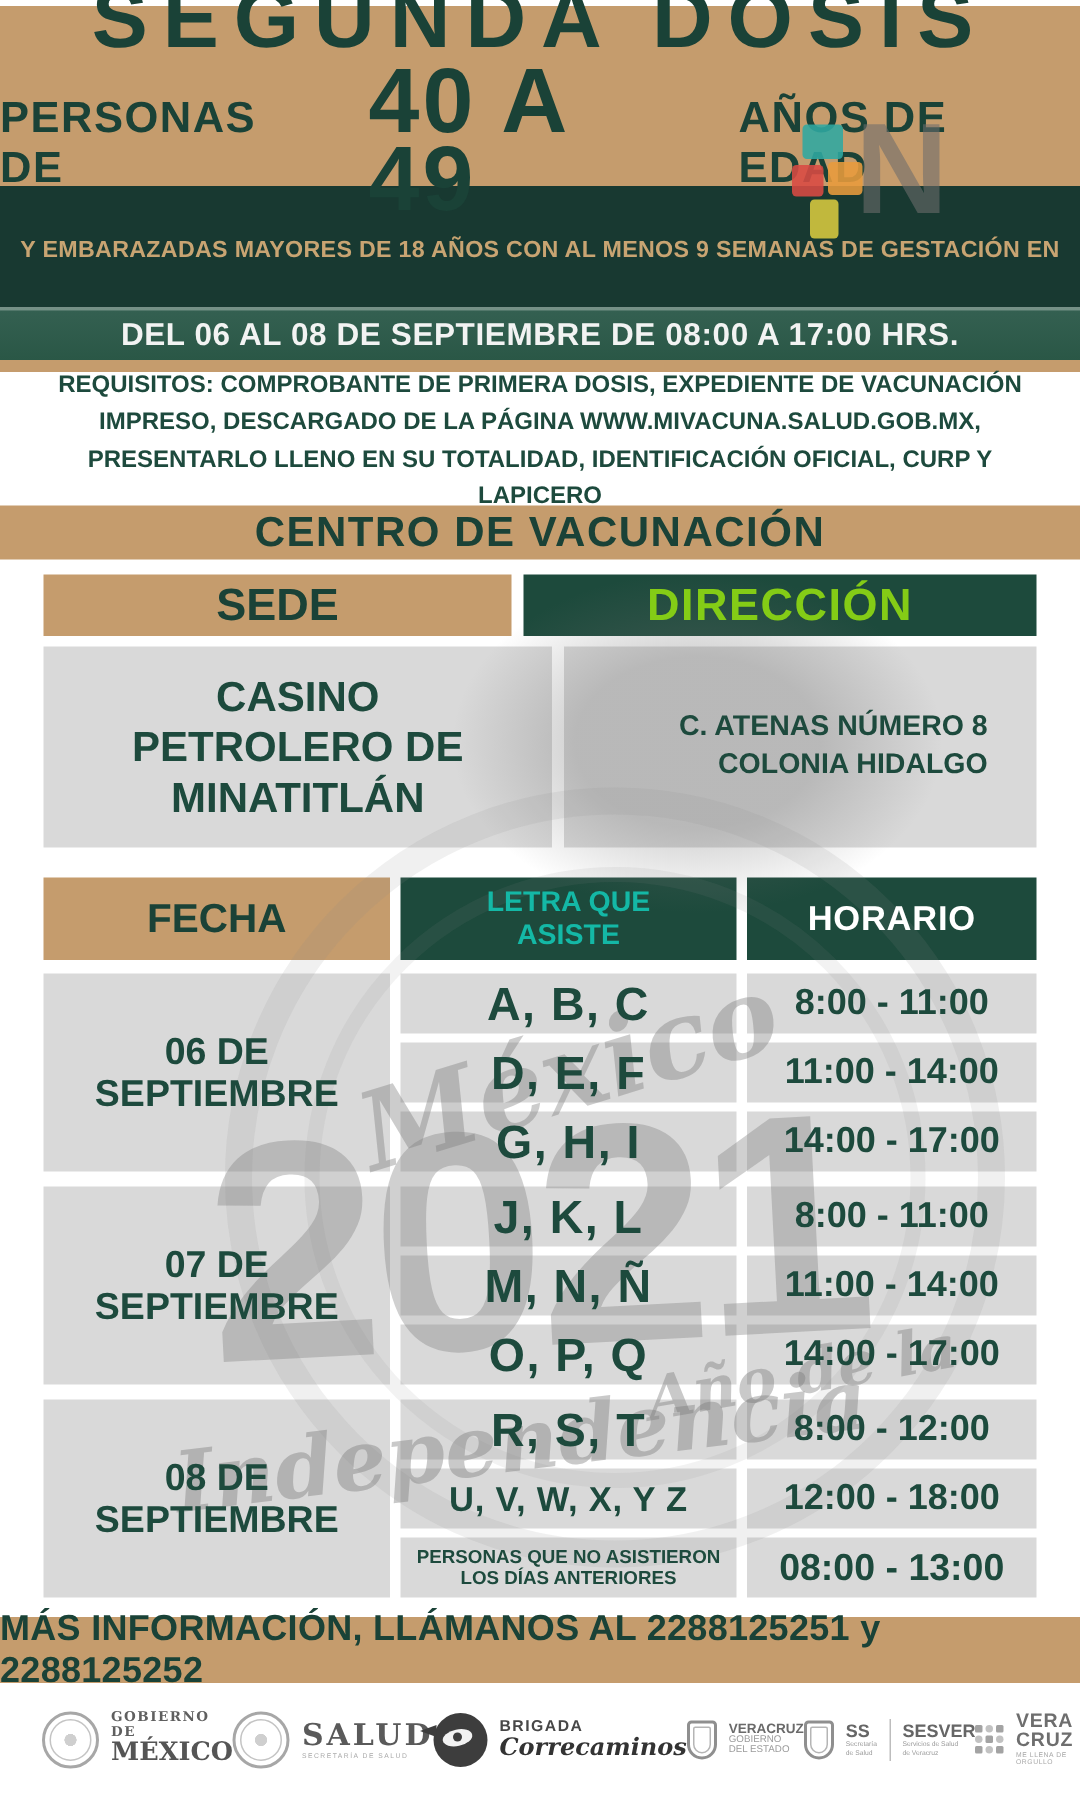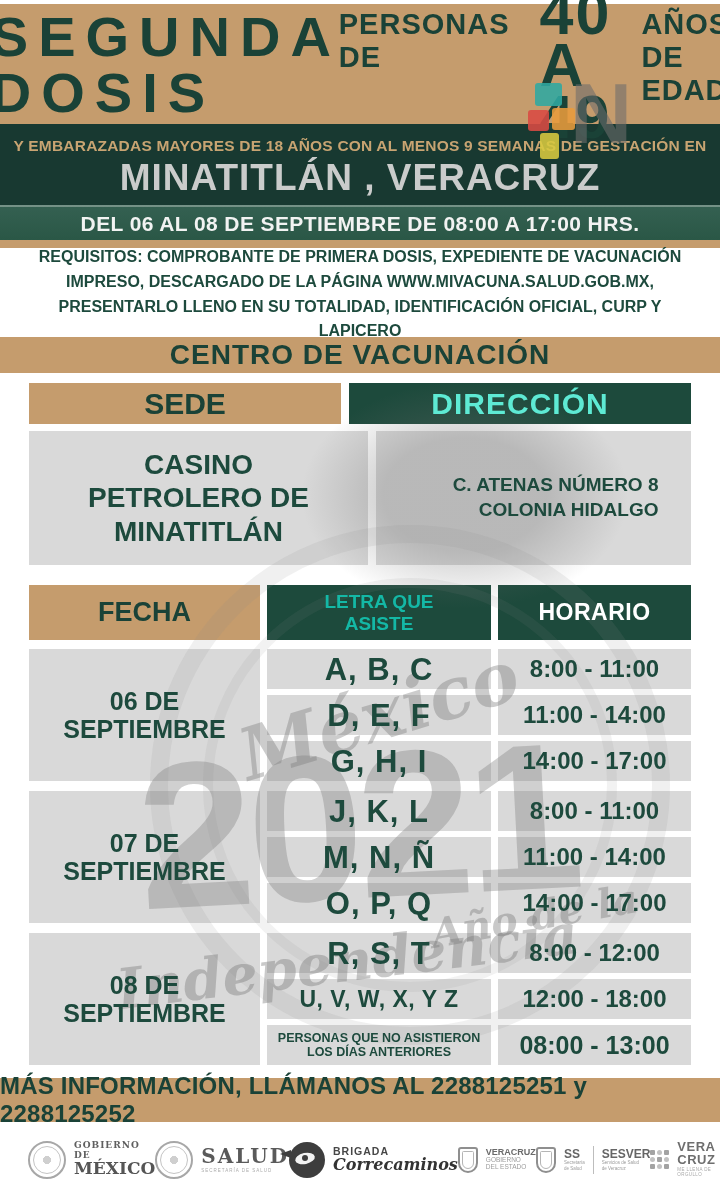--- a/index.html
+++ b/index.html
@@ -13,21 +13,21 @@
   }
   *{box-sizing:border-box;margin:0;padding:0;}
   html,body{background:#ffffff;}
   body{font-family:"Liberation Sans","DejaVu Sans",sans-serif;}
   .poster{position:relative;width:720px;height:1197px;background:#ffffff;overflow:hidden;
           display:flex;flex-direction:column;}
   .tt{position:relative;z-index:3;}
 
   
   .top-strip{flex:none;height:4px;background:#ffffff;}
-  .band-top{flex:none;height:120px;background:var(--tan);display:flex;flex-direction:row;
+  .band-top{flex:none;height:120px;background:var(--tan);display:flex;flex-direction:column;
             align-items:center;justify-content:center;padding-top:2px;}
   .main-title{font-size:56px;font-weight:800;letter-spacing:10px;color:#1A4237;line-height:1;}
   .aud-row{display:flex;align-items:baseline;gap:30px;margin-top:2px;color:#1A4237;}
   .aud-small{font-size:29px;font-weight:800;letter-spacing:1px;}
   .aud-big{font-size:61px;font-weight:800;letter-spacing:2px;line-height:.85;}
 
   
   .band-dark{flex:none;height:81px;background:var(--dark-green);display:flex;flex-direction:column;
              align-items:center;justify-content:center;gap:4px;padding-top:4px;}
   .preg-line{font-size:15.5px;font-weight:700;color:#C8A472;letter-spacing:.2px;white-space:nowrap;}
@@ -45,21 +45,21 @@
 
   
   .band-section{flex:none;height:36px;background:var(--tan);display:flex;align-items:center;justify-content:center;}
   .section-title{font-size:28px;font-weight:800;letter-spacing:1px;color:#1A4237;line-height:1;}
 
   
   .venue-head{flex:none;height:41px;margin-top:10px;padding:0 29px;display:flex;gap:8px;}
   .vh-sede{width:312px;background:var(--tan);display:flex;align-items:center;justify-content:center;}
   .vh-dir{width:342px;background:var(--head-green);display:flex;align-items:center;justify-content:center;}
   .vh-sede span{font-size:30px;font-weight:800;color:#1A4237;}
-  .vh-dir span{font-size:30px;font-weight:800;color:#5eead4;letter-spacing:1px;}
+  .vh-dir span{font-size:30px;font-weight:800;color:#84cc16;letter-spacing:1px;}
   .venue-body{flex:none;height:134px;margin-top:7px;padding:0 29px;display:flex;gap:8px;}
   .vb-sede{width:368px;background:var(--cell);display:flex;align-items:center;justify-content:center;}
   .vb-dir{width:342px;background:var(--cell);display:flex;align-items:center;justify-content:center;}
   .vb-sede span{max-width:280px;text-align:center;font-size:28px;font-weight:800;line-height:1.18;color:var(--gtext);}
   .vb-dir span{max-width:250px;text-align:right;font-size:19px;font-weight:800;line-height:1.3;color:var(--gtext);}
 
   
   .sched-head{flex:none;height:55px;margin-top:20px;padding:0 29px;display:flex;gap:7px;}
   .sh-fecha{width:231px;background:var(--tan);display:flex;align-items:center;justify-content:center;}
   .sh-letra{width:224px;background:var(--head-green);display:flex;align-items:center;justify-content:center;}
@@ -156,21 +156,20 @@
     <div class="main-title tt">SEGUNDA DOSIS</div>
     <div class="aud-row">
       <span class="aud-small tt">PERSONAS DE</span>
       <span class="aud-big tt">40 A 49</span>
       <span class="aud-small tt">AÑOS DE EDAD</span>
     </div>
   </div>
 
   <div class="band-dark">
     <div class="preg-line tt">Y EMBARAZADAS MAYORES DE 18 AÑOS CON AL MENOS 9 SEMANAS DE GESTACIÓN EN</div>
-    <div class="city-line tt">MINATITLÁN , VERACRUZ</div>
   </div>
 
   <div class="band-dates">
     <span class="dates-line tt">DEL 06 AL 08 DE SEPTIEMBRE DE 08:00 A 17:00 HRS.</span>
   </div>
 
   <div class="strip-tan"></div>
 
   <div class="req">
     <p class="tt">REQUISITOS: COMPROBANTE DE PRIMERA DOSIS, EXPEDIENTE DE VACUNACIÓN IMPRESO, DESCARGADO DE LA PÁGINA WWW.MIVACUNA.SALUD.GOB.MX, PRESENTARLO LLENO EN SU TOTALIDAD, IDENTIFICACIÓN OFICIAL, CURP Y LAPICERO</p>

